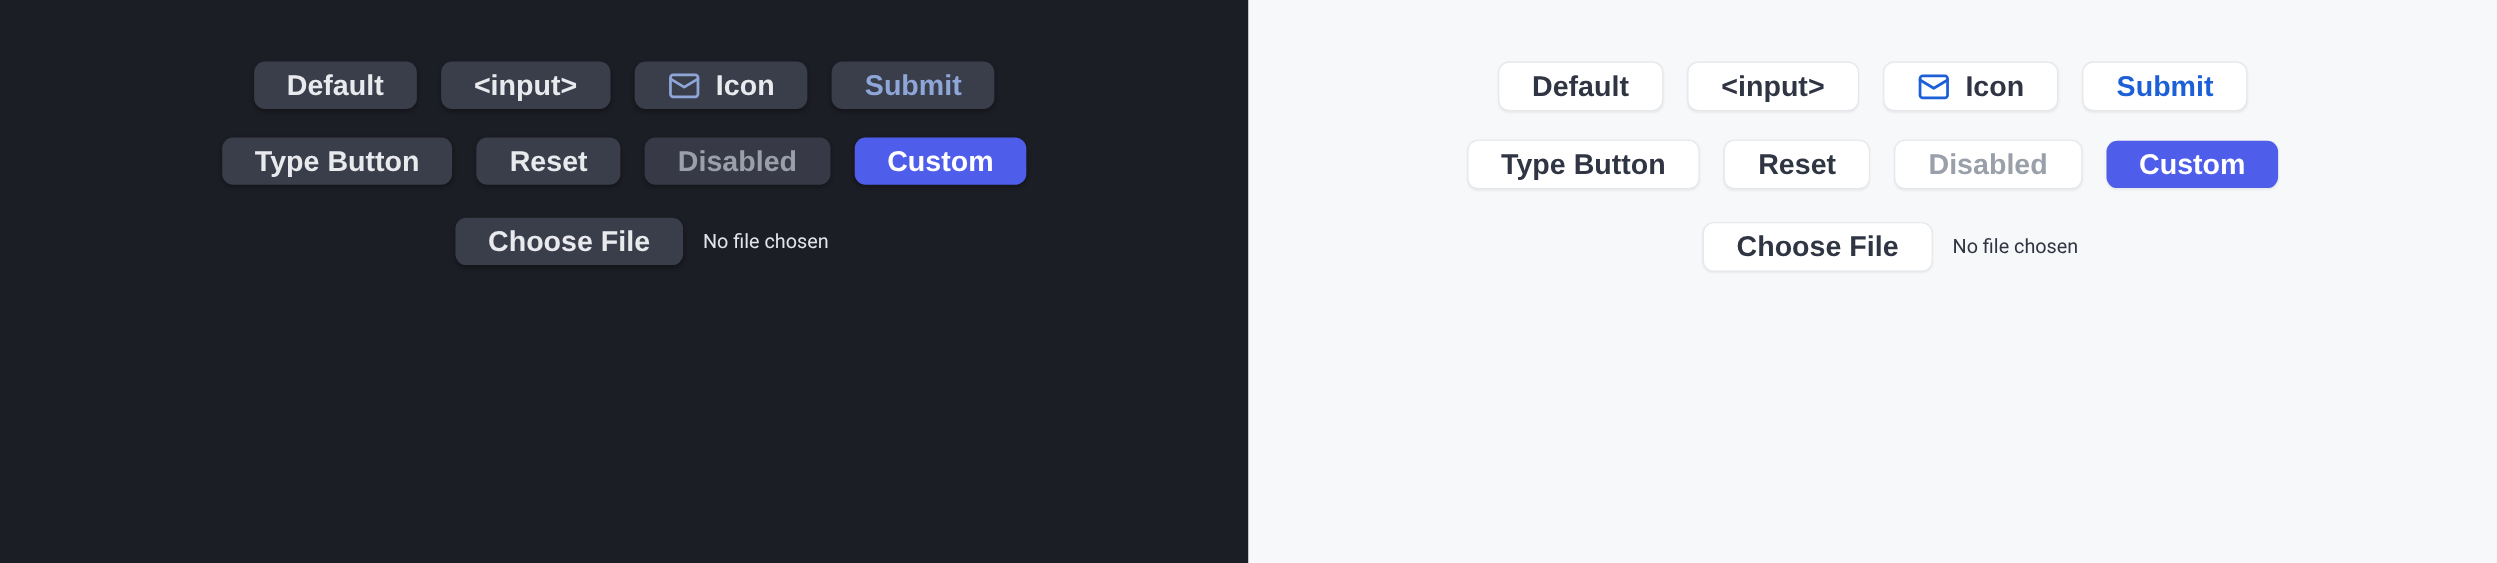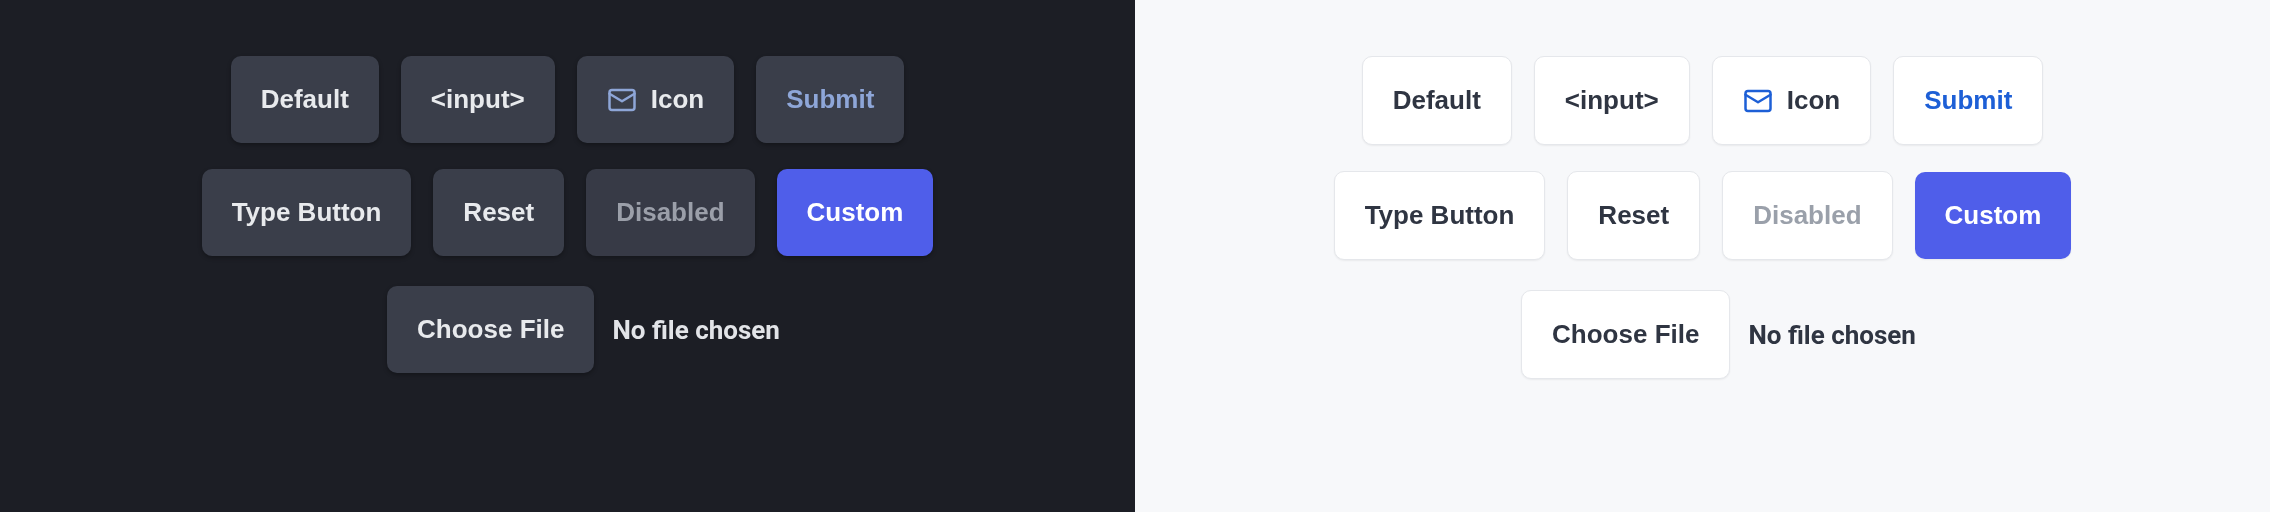--- a/index.html
+++ b/index.html
@@ -34,21 +34,21 @@
       margin-bottom: 26px;
       align-items: center;
       justify-content: center;
       flex-wrap: wrap;
     }
     .btn {
       display: inline-flex;
       align-items: center;
       justify-content: center;
       gap: 14px;
-      padding: 28px 30px;
+      padding: 6px 30px;
       border-radius: 10px;
       font-size: 26px;
       font-weight: 700;
       cursor: pointer;
       border: none;
       white-space: nowrap;
     }
     
     .dark .btn {
       background: #3a3e4a;
@@ -94,22 +94,22 @@
     .dark .icon-svg { stroke: #8ea6d8; }
     .light .icon-svg { stroke: #1d5fd6; }
     .file-row {
       display: flex;
       align-items: center;
       gap: 18px;
       margin-top: 4px;
       margin-left: 32px;
     }
     .file-label {
-      font-size: 26px;
-      font-weight: 700;
+      font-size: 18px;
+      font-weight: 400;
     }
     .dark .file-label { color: #e2e4e8; }
     .light .file-label { color: #2f3542; }
   </style>
 </head>
 <body>
 
 <div class="panel dark">
   <div class="row">
     <button class="btn">Default</button>

